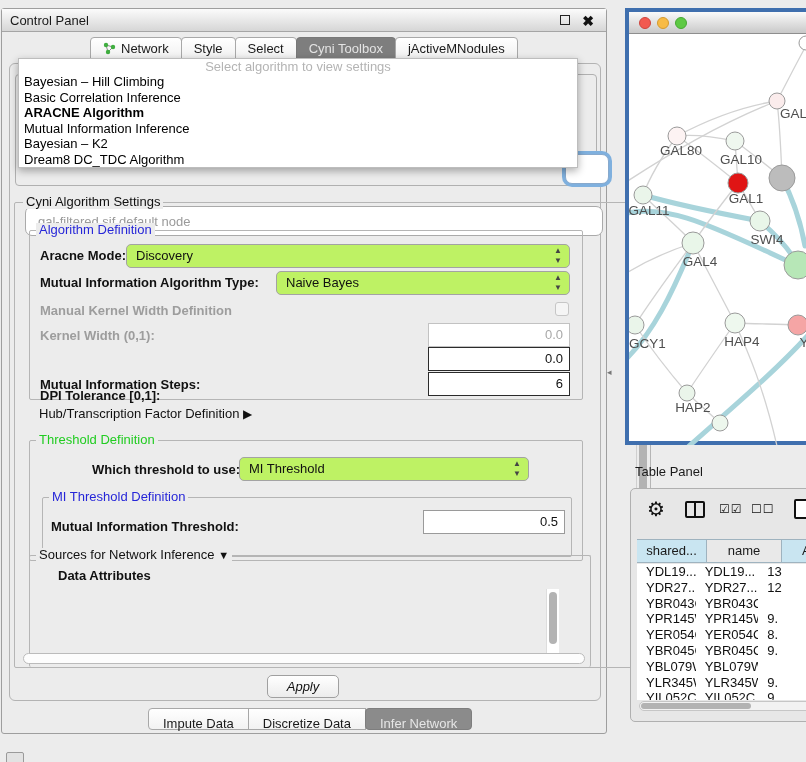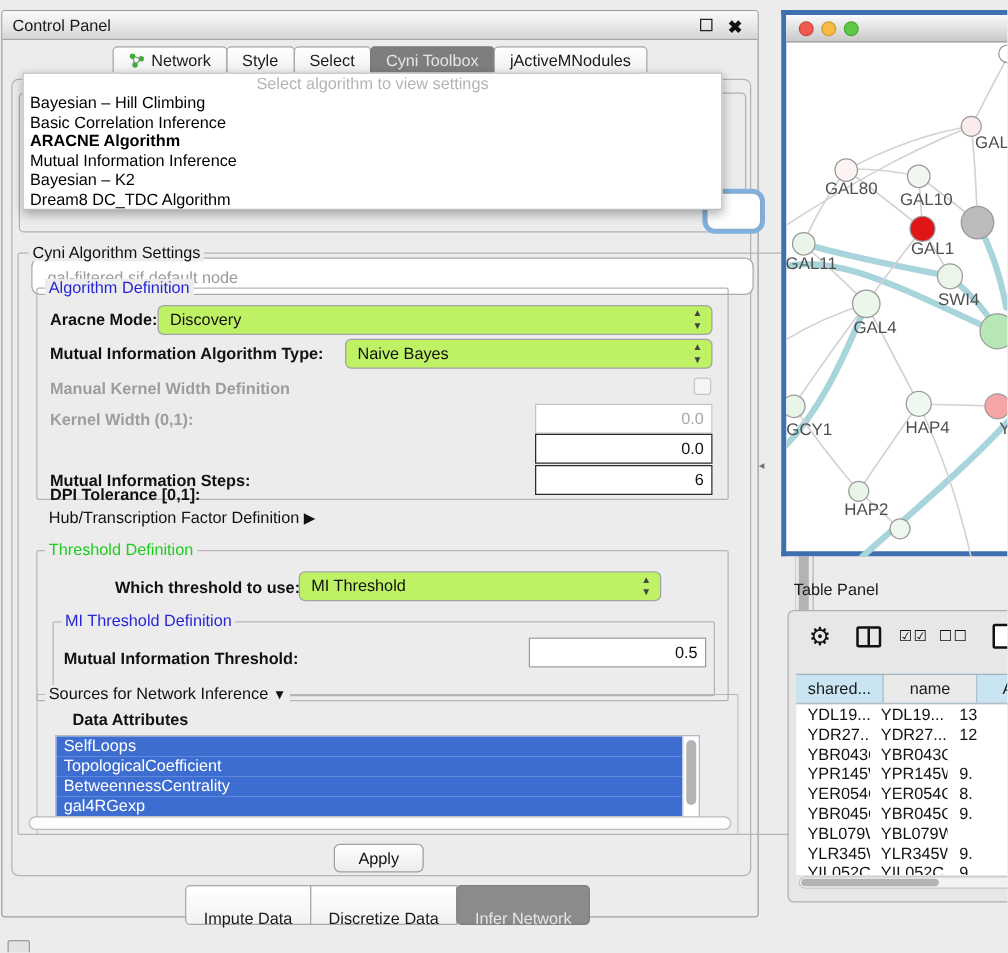--- a/index.html
+++ b/index.html
@@ -57,21 +57,21 @@
   .checkbox{position:absolute;width:14px;height:14px;border:1px solid #c6c6c6;border-radius:3px;background:#f5f5f5;}
   .vscroll{position:absolute;width:13px;background:#ececec;border-left:1px solid #cfcfcf;}
   .vthumb{position:absolute;left:2px;width:8px;background:#b3b3b3;border-radius:5px;}
   .hscroll-thumb{position:absolute;background:#fdfdfd;border:1px solid #bbb;border-radius:6px;}
   .attr-list{position:absolute;background:#fff;border:1px solid #bbb;overflow:hidden;}
   .attr-item{height:16px;line-height:16px;font-size:13px;color:#fff;background:#3d6dd1;padding-left:6px;}
   .apply-btn{position:absolute;background:linear-gradient(#ffffff,#ececec);border:1px solid #a0a0a0;
       border-radius:5px;font-size:13px;color:#111;text-align:center;line-height:21px;}
   .btabs{position:absolute;display:flex;}
   .btab{height:22px;line-height:21px;font-size:13px;color:#1a1a1a;background:linear-gradient(#ffffff,#f2f2f2);
-      border:1px solid #a8a8a8;padding:15px 14px;margin-right:-1px;}
+      border:1px solid #a8a8a8;padding:4px 14px;margin-right:-1px;}
   .btab:first-child{border-radius:4px 0 0 4px;}
   .btab:last-child{border-radius:0 4px 4px 0;}
   .btab.sel{background:#8b8b8b;color:#e6e6e6;border-color:#7e7e7e;border-radius:4px;}
 
   
   .netwin{position:absolute;left:625px;top:8px;width:190px;height:437px;background:#fff;
       border:4px solid #3f6fae;border-right:none;}
   .net-titlebar{position:absolute;left:0;top:0;width:100%;height:22px;
       background:linear-gradient(#fafafa,#c9c9c9);border-bottom:1px solid #8e8e8e;}
   .tl{position:absolute;top:5px;width:12px;height:12px;border-radius:50%;}
@@ -201,37 +201,31 @@
             <div class="field" style="left:380px;top:12px;width:142px;">0.5</div>
           </div>
         </div>
 
         <div class="group" style="left:14px;top:352px;width:562px;height:112px;border-bottom:none;">
           <div class="group-label" style="left:6px;color:#111;">
             <span>Sources for Network Inference</span>
             <span style="font-size:11px;"> ▼</span>
           </div>
           <div class="lbl b" style="left:8px;top:12px;margin-left:20px;">Data Attributes</div>
-          <div class="attr-list" style="left:14px;top:32px;width:516px;height:67px;">
-            <div class="attr-item">SelfLoops</div>
-            <div class="attr-item">TopologicalCoefficient</div>
-            <div class="attr-item">BetweennessCentrality</div>
-            <div class="attr-item">gal4RGexp</div>
-          </div>
           <div class="vscroll" style="left:516px;top:33px;height:65px;border-left:1px solid #ddd;background:#fff;">
             <div class="vthumb" style="top:3px;height:52px;"></div>
           </div>
         </div>
 
         <div class="hscroll-thumb" style="left:8px;top:450px;width:562px;height:11px;"></div>
       </div>
 
     </div>
 
-    <div class="apply-btn" style="left:265px;top:666px;width:72px;height:23px;">Apply</div>
+    <div class="apply-btn" style="left:265px;top:666px;width:72px;height:23px;font-style:italic;">Apply</div>
 
     <div class="btabs" style="left:146px;top:699px;">
       <div class="btab">Impute Data</div>
       <div class="btab">Discretize Data</div>
       <div class="btab sel">Infer Network</div>
     </div>
   </div>
 
   <div class="popup">
     <div class="prompt">Select algorithm to view settings</div>

